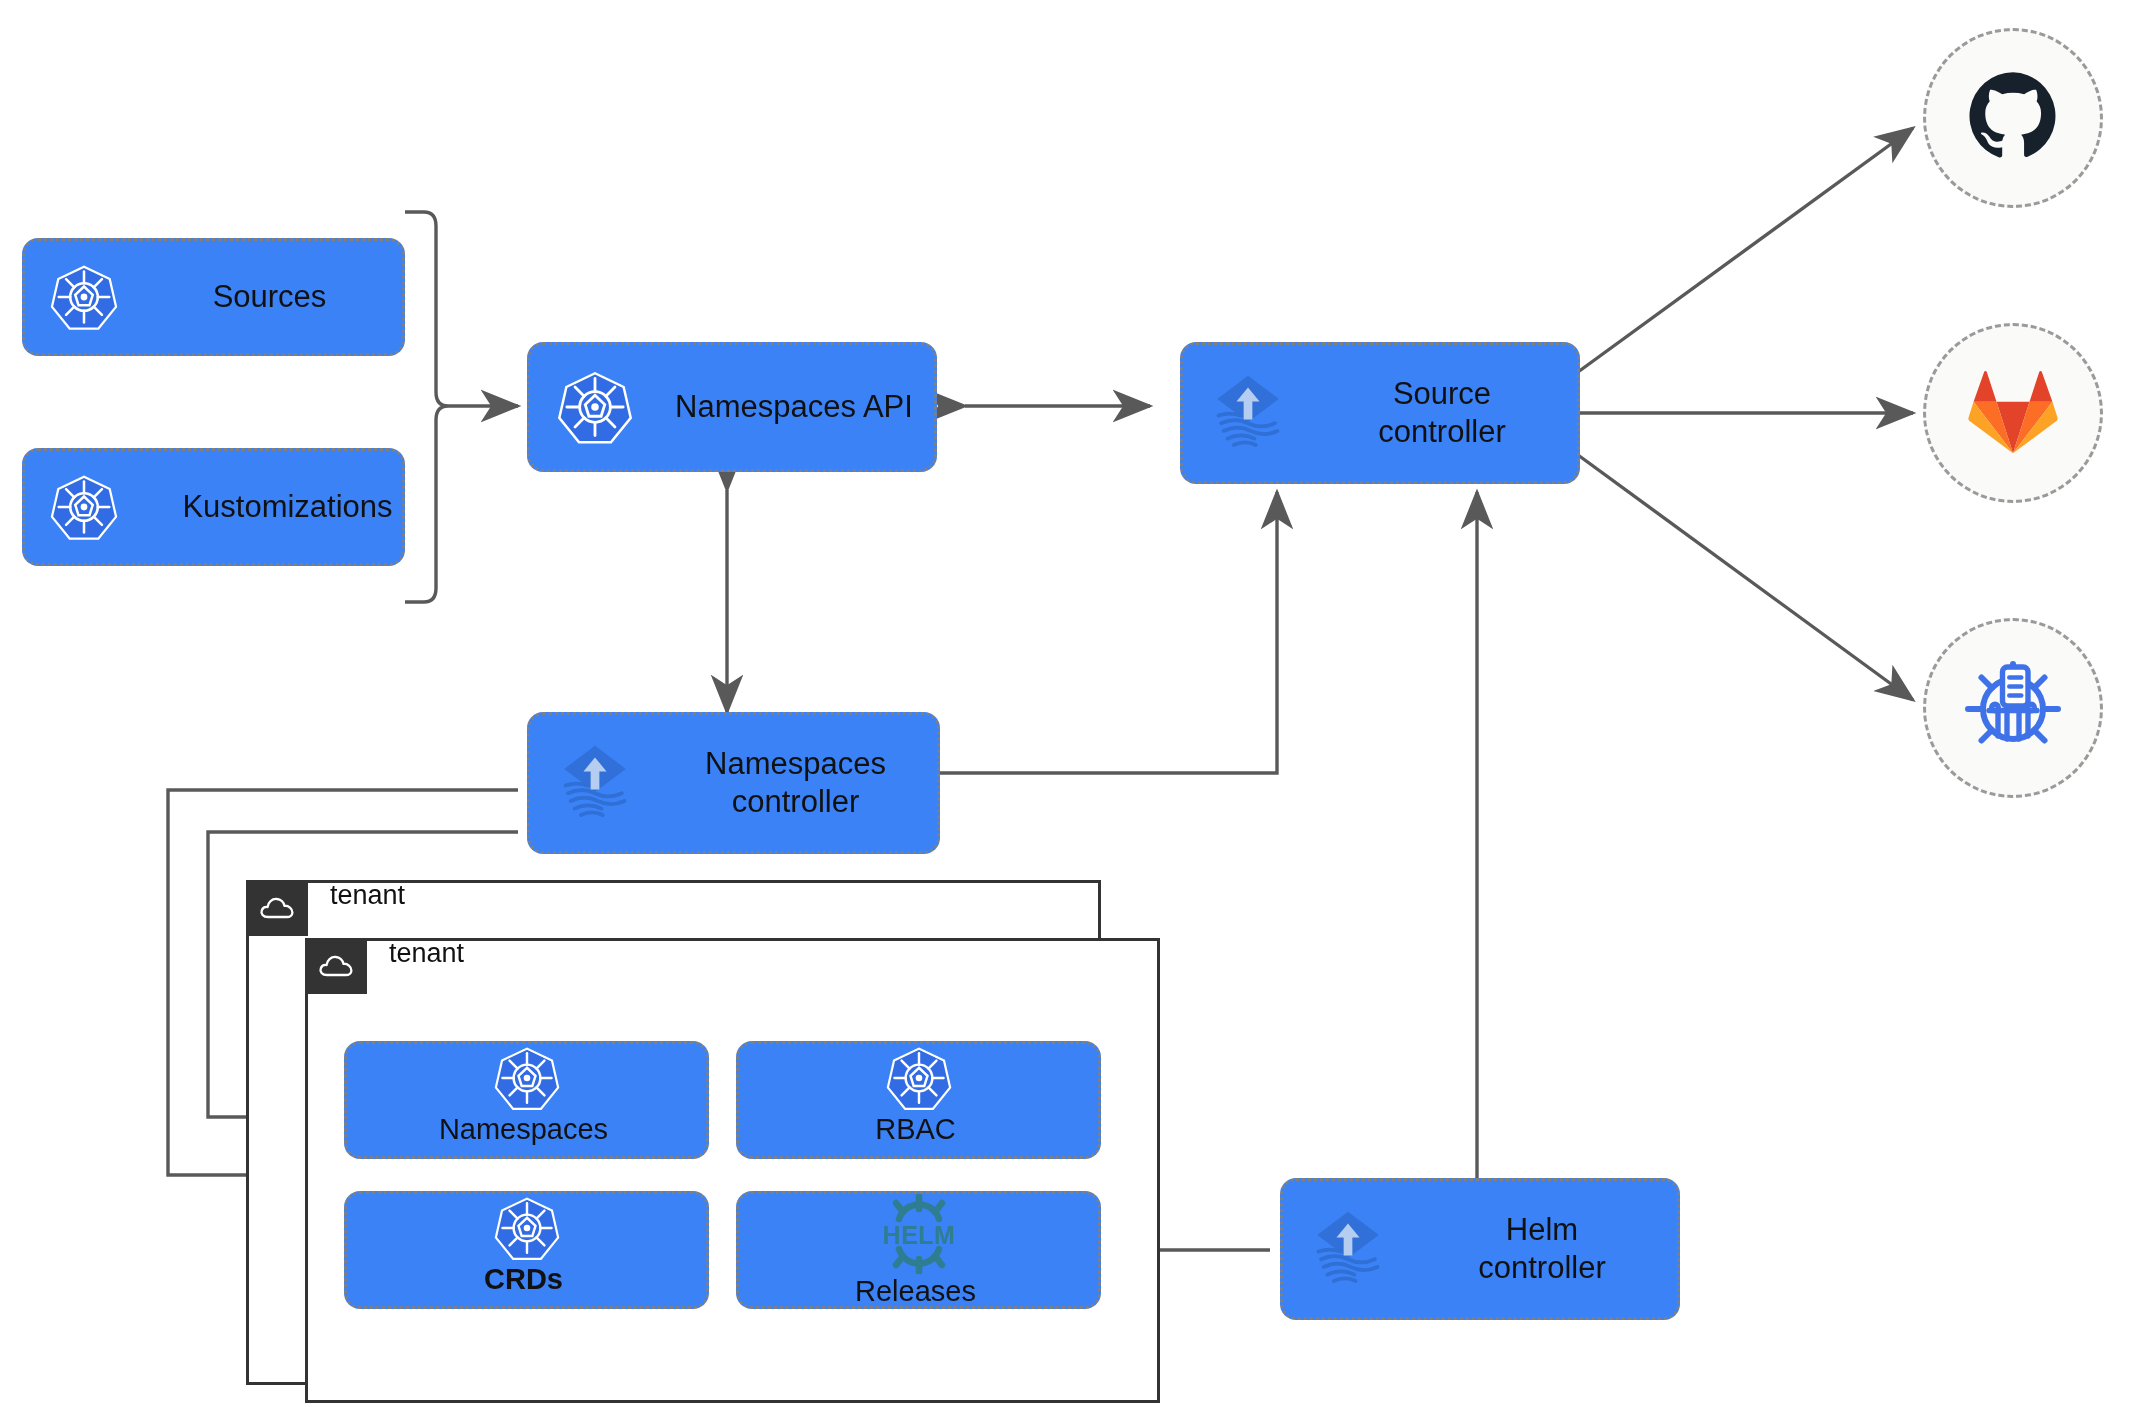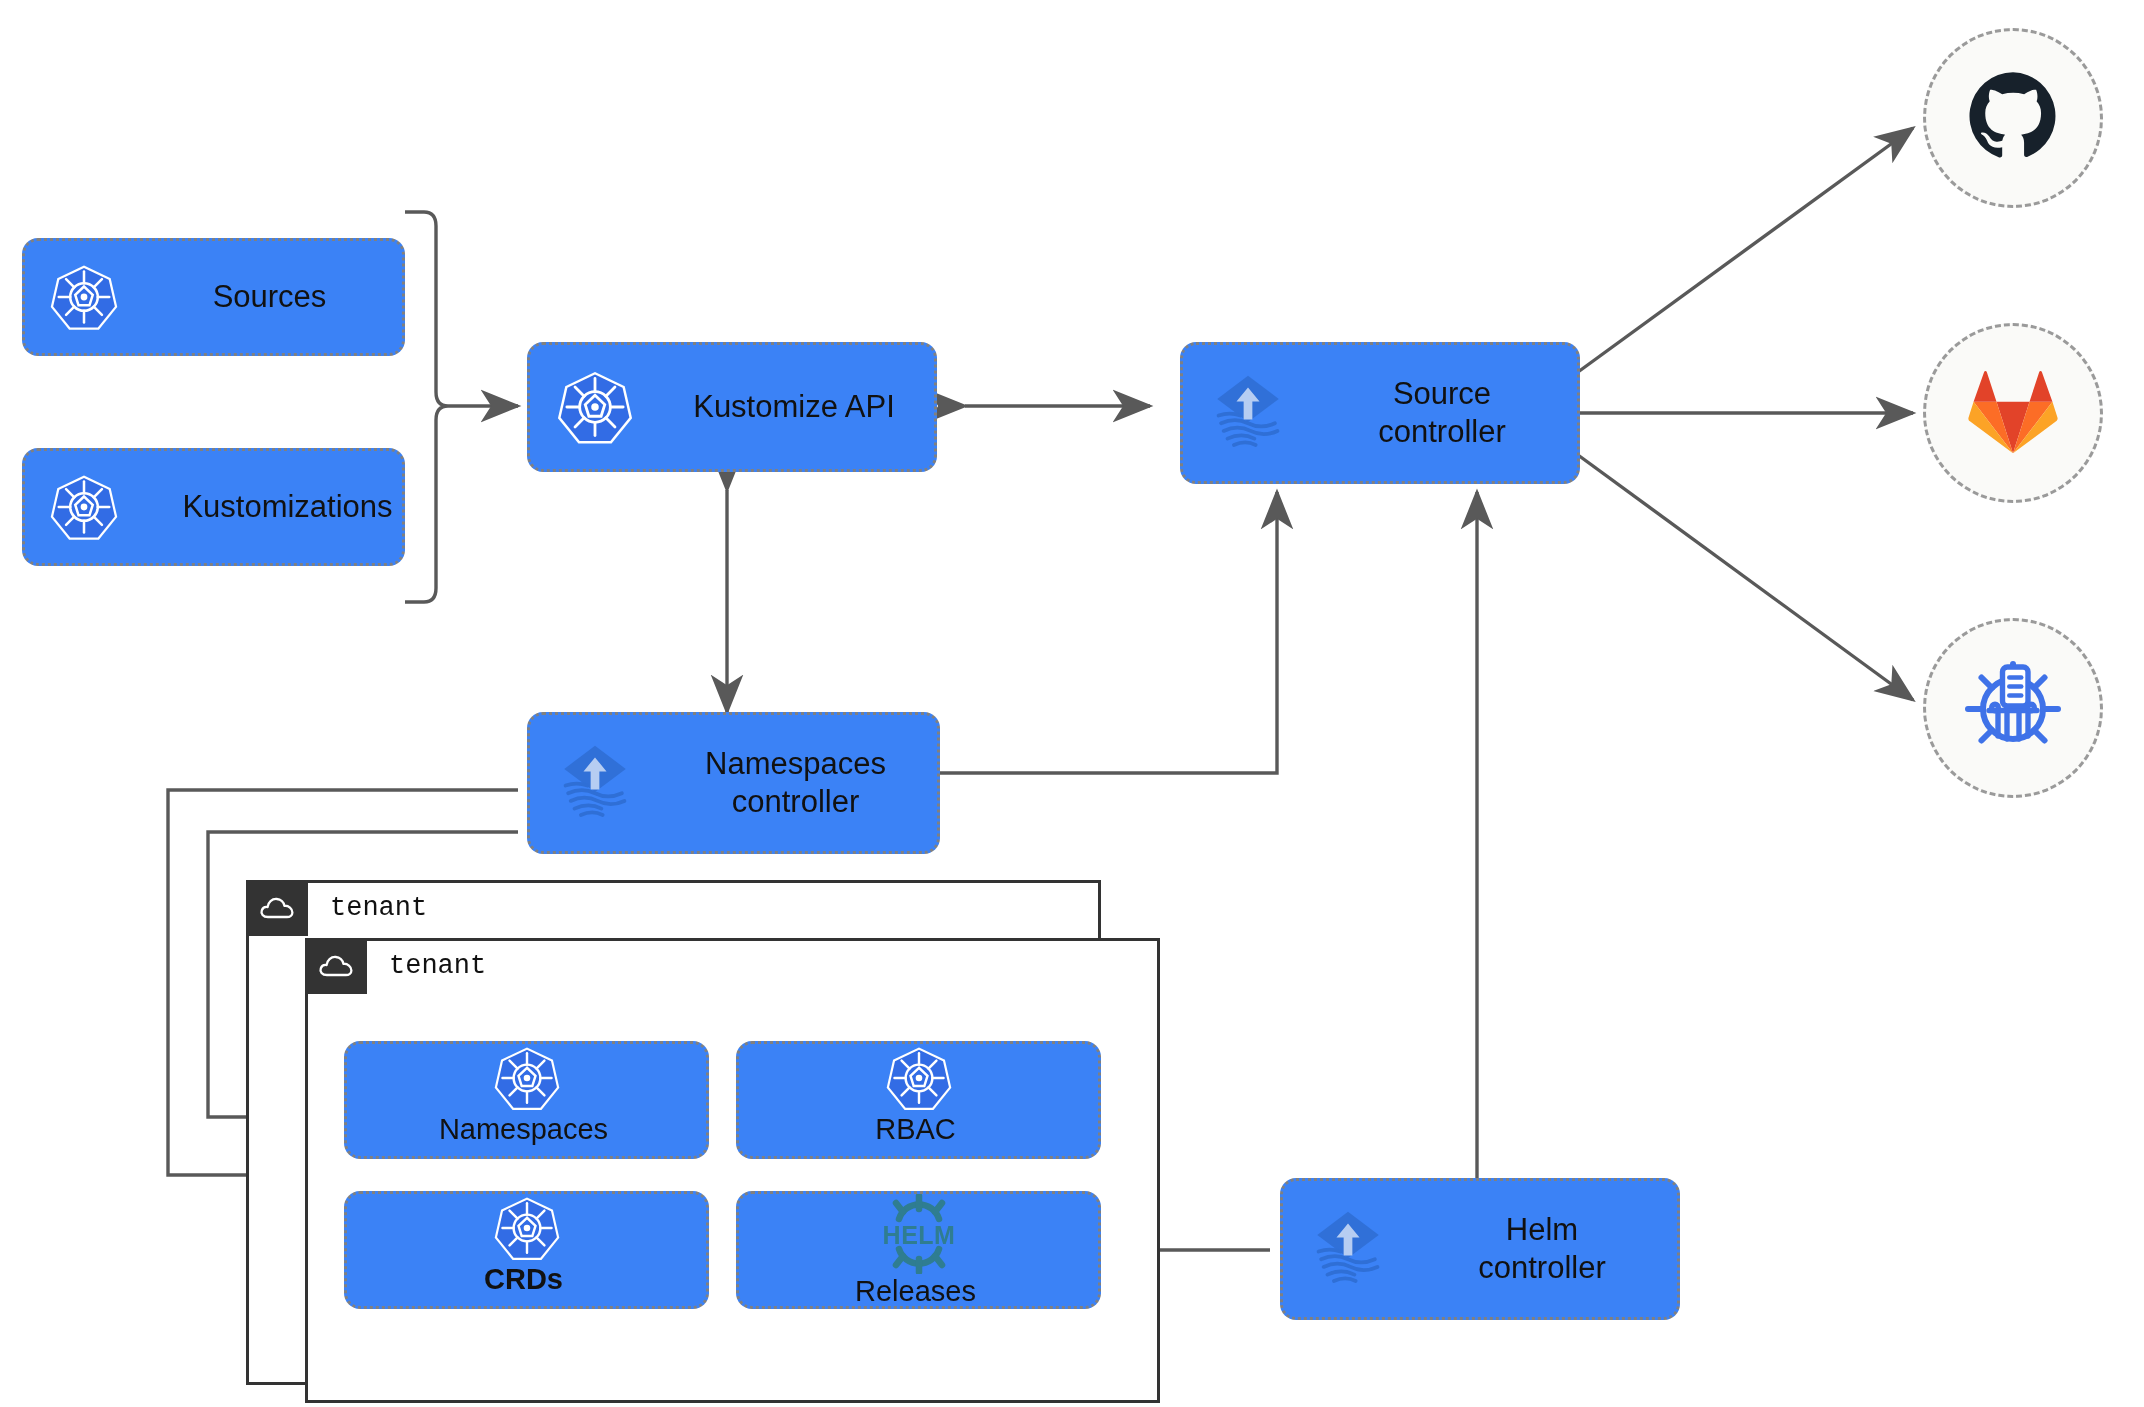--- a/index.html
+++ b/index.html
@@ -63,21 +63,21 @@
     position:absolute;
     box-sizing:border-box;
     background:#ffffff;
     border:3px solid #333333;
     z-index:2;
   }
   .tenant .tbar{
     position:absolute;
     left:-3px;top:-3px;
     height:56px;
-    display:flex;align-items:center;font-family:Liberation Mono, monospace;
+    display:flex;align-items:flex-start;
   }
   .tenant .tbadge{
     width:62px;height:56px;
     background:#333333;
     display:flex;align-items:center;justify-content:center;
   }
   .tenant .tname{
     color:#111111;
     font-size:27px;
     padding-left:22px;
@@ -185,21 +185,21 @@
             <path d="M44.6 32 L55.1 32"></path>
           <path d="M15.6 15.6 L23.1 23.1"></path>
             <path d="M40.9 40.9 L48.4 48.4"></path>
           <path d="M48.4 15.6 L40.9 23.1"></path>
             <path d="M23.1 40.9 L15.6 48.4"></path>
           <path d="M32 22.4 L24 30 L27 39.6 L37 39.6 L40 30 Z"></path>
         </g>
         <circle cx="32" cy="32" r="3.1" fill="#ffffff"></circle>
       </svg>
     </span>
-    <span class="lbl">Kustomize API</span>
+    <span class="lbl">Namespaces API</span>
   </div>
 
   <div class="node" style="left:1180px;top:342px;width:400px;height:142px;">
     <span class="ico" style="width:130px;">
       <svg width="82" height="82" viewBox="0 0 64 64">
         <path d="M32 3 L56 21 L32 39 L8 21 Z" fill="#3070d8"></path>
         <path d="M32 12 L41 23 L35.4 23 L35.4 37 L28.6 37 L28.6 23 L23 23 Z" fill="#b6cdf2"></path>
         <g stroke="#2f6fd6" stroke-width="2.9" stroke-linecap="round" fill="none">
           <path d="M11 40 Q22 35 32 40 Q42 45 53 40"></path>
           <path d="M13 46 Q24 41 34 46 Q44 51 55 46"></path>

